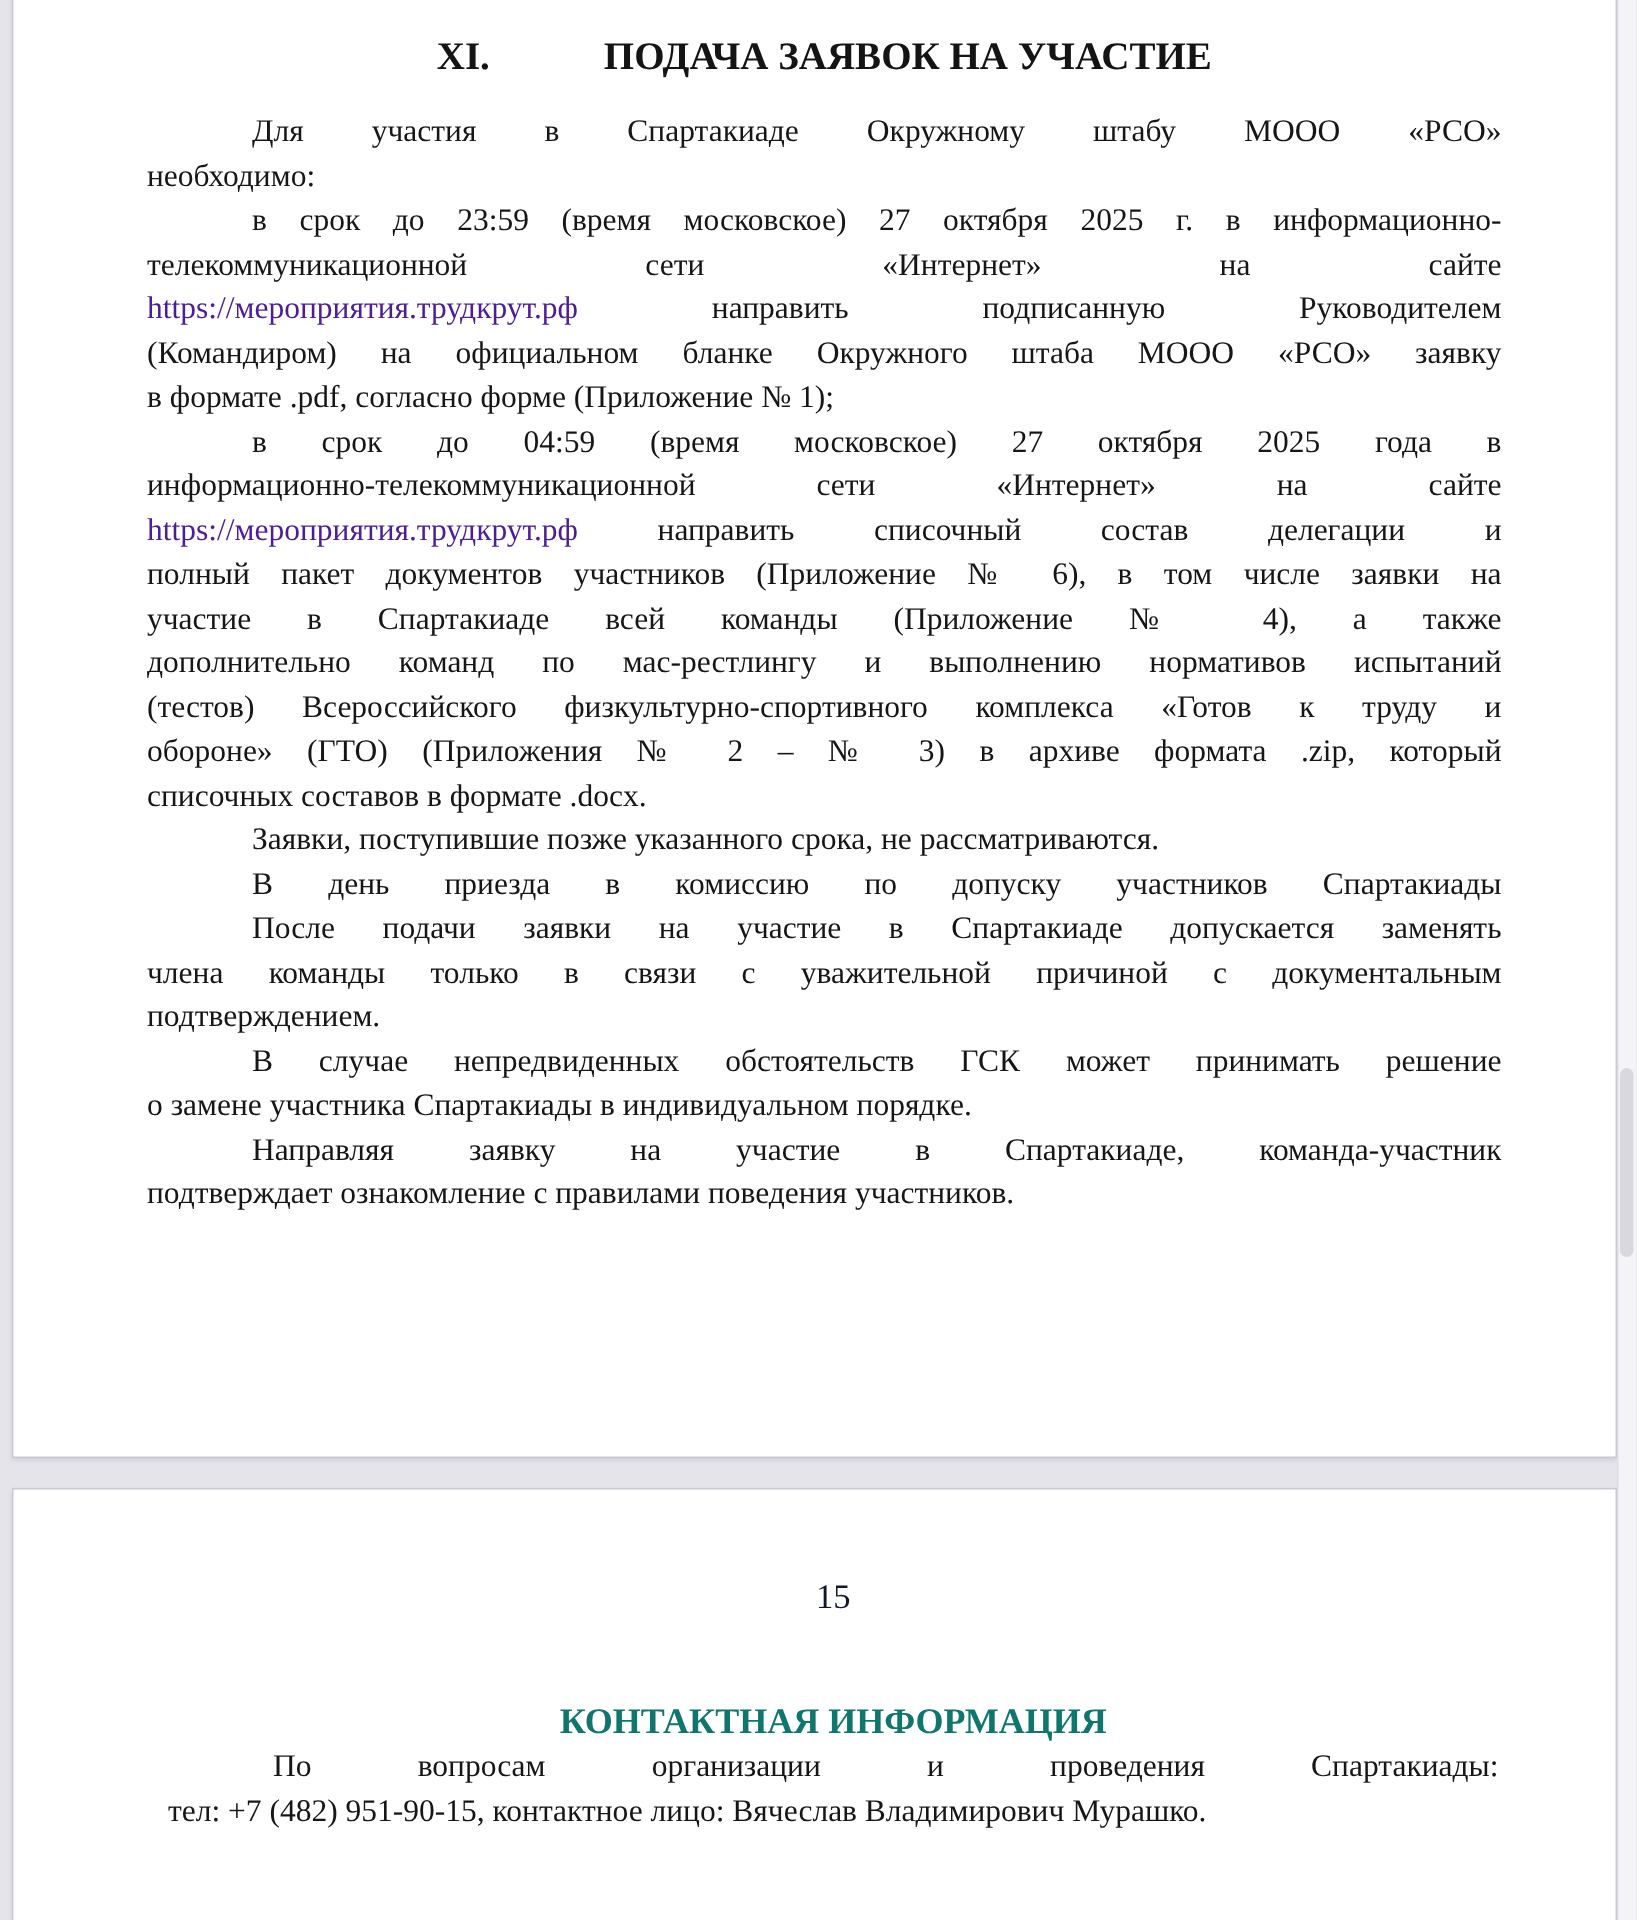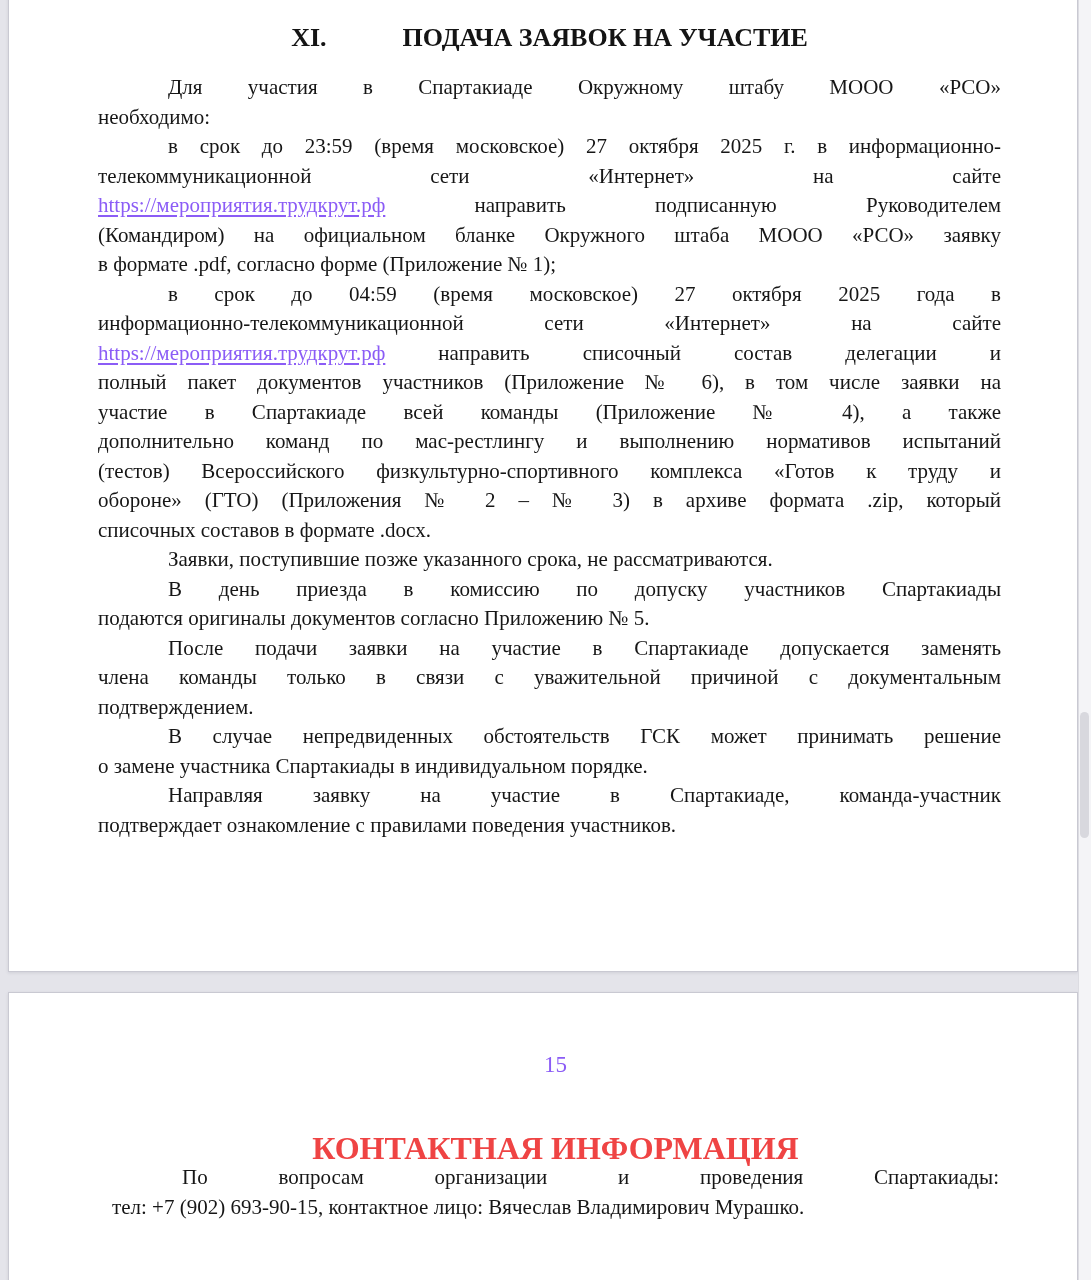--- a/index.html
+++ b/index.html
@@ -23,25 +23,25 @@
     color:#141414; margin-bottom:20px; white-space:nowrap;align-items:center;
   }
   .body-block { color:#161616; }
   .tline {
     font-size:21px; line-height:29.5px; height:29.5px; overflow:hidden;
     text-align:justify; text-align-last:justify; text-justify:inter-word;
     color:#161616;
   }
   .tline.lastline { text-align:center; text-align-last:left; }
   .tline.indent { text-indent:70px; }
-  .doc-link { color:#8b5cf6; text-decoration:underline; text-underline-offset:3px; cursor:pointer; }
-  .pagenum { text-align:center; font-size:23px; line-height:28px; color:#8b5cf6; margin-bottom:54px; }
+  .doc-link { color:#4c1d95; text-underline-offset:3px; cursor:pointer; }
+  .pagenum { text-align:center; font-size:23px; line-height:28px; color:#0f172a; margin-bottom:54px; }
   .heading2 {
-    text-align:center; font-weight:bold; font-size:32px; line-height:30px;
-    color:#ef4444; margin-bottom:0;
+    text-align:center; font-weight:bold; font-size:24px; line-height:30px;
+    color:#0f766e; margin-bottom:0;
   }
   .scroll-track {
     position:absolute; right:0; top:0; width:13px; height:1280px;
     background:#f4f4f7; border-left:1px solid #dcdce2; box-sizing:border-box;
   }
   .scroll-thumb {
     position:absolute; right:2px; top:712px; width:9px; height:126px;
     background:#d8d8de; border-radius:5px;
   }
   .page-gap { position:absolute; left:0; top:972px; width:1080px; height:20px; }
@@ -69,41 +69,40 @@
           <div class="tline"><span>информационно-телекоммуникационной сети «Интернет» на сайте</span></div>
           <div class="tline"><span class="doc-link">https://мероприятия.трудкрут.рф</span><span> направить списочный состав делегации и</span></div>
           <div class="tline"><span>полный пакет документов участников (Приложение № 6), в том числе заявки на</span></div>
           <div class="tline"><span>участие в Спартакиаде всей команды (Приложение № 4), а также</span></div>
           <div class="tline"><span>дополнительно команд по мас-рестлингу и выполнению нормативов испытаний</span></div>
           <div class="tline"><span>(тестов) Всероссийского физкультурно-спортивного комплекса «Готов к труду и</span></div>
           <div class="tline"><span>обороне» (ГТО) (Приложения № 2 – № 3) в архиве формата .zip, который</span></div>
           <div class="tline lastline"><span>списочных составов в формате .docx.</span></div>
           <div class="tline indent lastline"><span>Заявки, поступившие позже указанного срока, не рассматриваются.</span></div>
           <div class="tline indent"><span>В день приезда в комиссию по допуску участников Спартакиады</span></div>
-          <div class="tline lastline"><span>подаются оригиналы документов согласно Приложению № 5.</span></div>
           <div class="tline indent"><span>После подачи заявки на участие в Спартакиаде допускается заменять</span></div>
           <div class="tline"><span>члена команды только в связи с уважительной причиной с документальным</span></div>
           <div class="tline lastline"><span>подтверждением.</span></div>
           <div class="tline indent"><span>В случае непредвиденных обстоятельств ГСК может принимать решение</span></div>
           <div class="tline lastline"><span>о замене участника Спартакиады в индивидуальном порядке.</span></div>
           <div class="tline indent"><span>Направляя заявку на участие в Спартакиаде, команда-участник</span></div>
           <div class="tline lastline"><span>подтверждает ознакомление с правилами поведения участников.</span></div>
         </div>
     </div>
   </div>
 
   <div class="page-gap"></div>
 
   <div class="page page2">
     <div class="page-inner2">
       <div class="pagenum">15</div>
       <div class="heading2">КОНТАКТНАЯ ИНФОРМАЦИЯ</div>
       <div class="body-block">
           <div class="tline indent"><span>По вопросам организации и проведения Спартакиады:</span></div>
-          <div class="tline lastline"><span>тел: +7 (902) 693-90-15, контактное лицо: Вячеслав Владимирович Мурашко.</span></div>
+          <div class="tline lastline"><span>тел: +7 (482) 951-90-15, контактное лицо: Вячеслав Владимирович Мурашко.</span></div>
         </div>
     </div>
   </div>
 
   <div class="scroll-track">
     <div class="scroll-thumb"></div>
   </div>
 
 </div>
 

